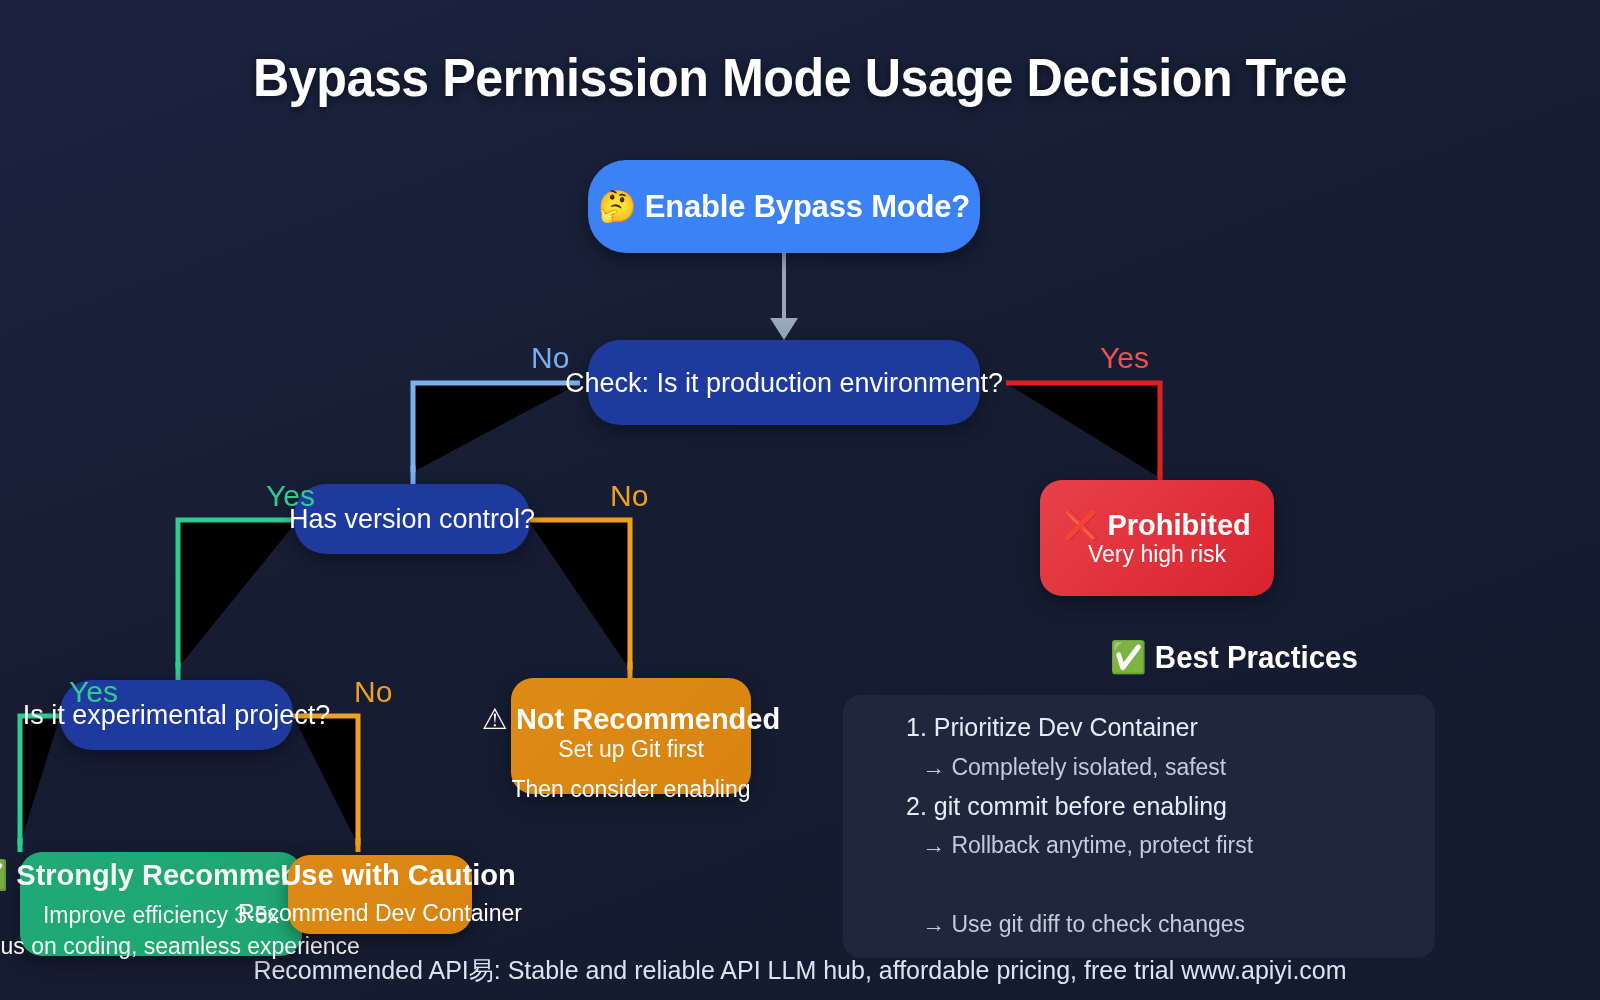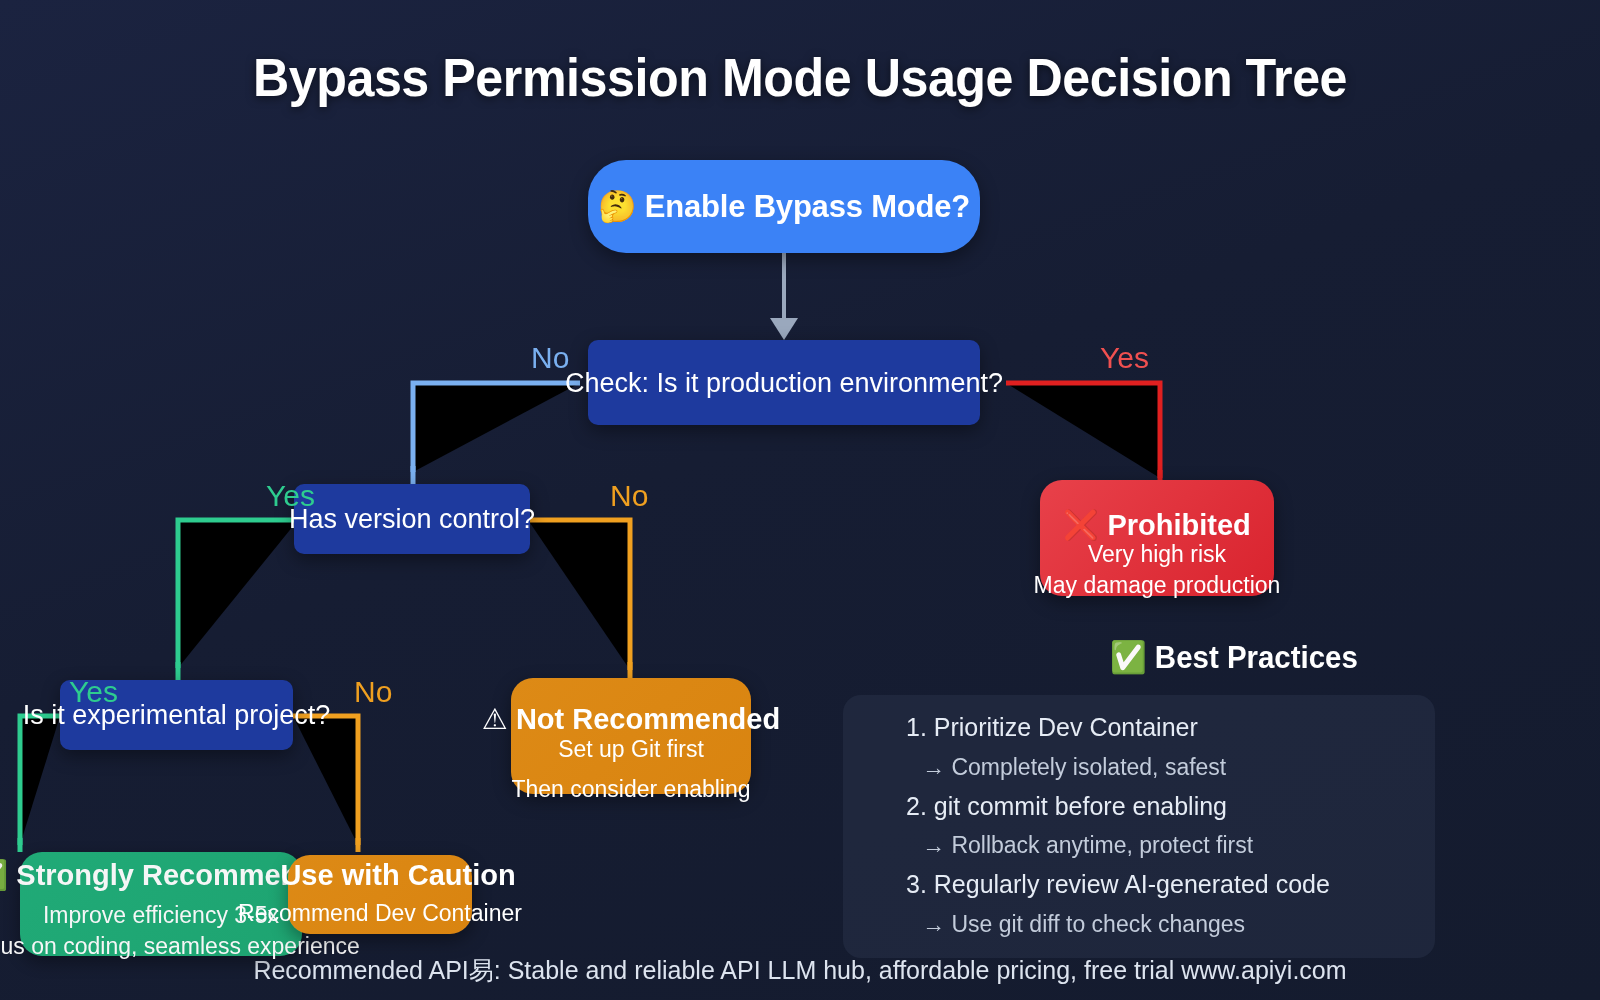--- a/index.html
+++ b/index.html
@@ -31,21 +31,21 @@
     display:flex;flex-direction:column;align-items:center;justify-content:center;
     text-align:center;white-space:nowrap;
     box-shadow:0 6px 18px rgba(0,0,0,.38);
   }
   .node .ttl{font-size:27px;font-weight:normal;line-height:1.05;}
   .node .ttl.b{font-weight:bold;font-size:29px;}
   .node .sub{font-size:23px;font-weight:normal;line-height:1.28;}
 
   .n-root{background:#3b82f6;border-radius:38px;}
   .n-root .ttl{font-weight:bold;font-size:31px;letter-spacing:-.2px;}
-  .n-dec{background:#1e3a9e;border-radius:10px;}
+  .n-dec{background:#1e3a9e;border-radius:32px;}
   .n-red{background:linear-gradient(135deg,#e8414a 0%,#d9232e 100%);border-radius:22px;}
   .n-org{background:linear-gradient(135deg,#dd8a16 0%,#d98410 100%);border-radius:22px;}
   .n-grn{background:linear-gradient(135deg,#21b07a 0%,#1faa74 100%);border-radius:22px;opacity:.96;}
 
   
   .elabel{position:absolute;font-size:30px;white-space:nowrap;}
 
   
   .bp-head{
     position:absolute;white-space:nowrap;
@@ -143,21 +143,20 @@
   <div class="node n-dec" style="left:60px;top:680px;width:233px;height:70px;">
     <div class="ttl" style="position:absolute;left:50%;top:50%;transform:translate(-50%,-50%);">Is it experimental project?</div>
   </div>
 
   <div class="node n-red" style="left:1040px;top:480px;width:234px;height:116px;">
     <div class="ttl b" style="position:absolute;left:50%;top:30px;transform:translate(-50%,0);">
       <span class="emoji">❌</span>
       <span>Prohibited</span>
     </div>
     <div class="sub" style="position:absolute;left:50%;top:60px;transform:translate(-50%,0);">Very high risk</div>
-    <div class="sub" style="position:absolute;left:50%;top:91px;transform:translate(-50%,0);">May damage production</div>
   </div>
 
   <div class="node n-org" style="left:511px;top:678px;width:240px;height:116px;">
     <div class="ttl b" style="position:absolute;left:50%;top:26px;transform:translate(-50%,0);">
       <span class="emoji">⚠</span>
       <span>Not Recommended</span>
     </div>
     <div class="sub" style="position:absolute;left:50%;top:57px;transform:translate(-50%,0);">Set up Git first</div>
     <div class="sub" style="position:absolute;left:50%;top:88px;transform:translate(-50%,0);margin-top:9px;">Then consider enabling</div>
   </div>
@@ -191,18 +190,17 @@
   </div>
 
   <div class="bp-panel" style="left:843px;top:695px;width:592px;height:263px;"></div>
 
   <div class="bp-item" style="left:906px;top:713px;">1. Prioritize Dev Container</div>
   <div class="bp-sub" style="left:922px;top:754px;">→ Completely isolated, safest</div>
 
   <div class="bp-item" style="left:906px;top:792px;">2. git commit before enabling</div>
   <div class="bp-sub" style="left:922px;top:832px;">→ Rollback anytime, protect first</div>
 
-  <div class="bp-item" style="left:906px;top:870px;">3. Regularly review AI-generated code</div>
   <div class="bp-sub" style="left:922px;top:911px;">→ Use git diff to check changes</div>
 
   <div class="footer">Recommended API易: Stable and reliable API LLM hub, affordable pricing, free trial www.apiyi.com</div>
 
 </div>
 
 </body></html>

